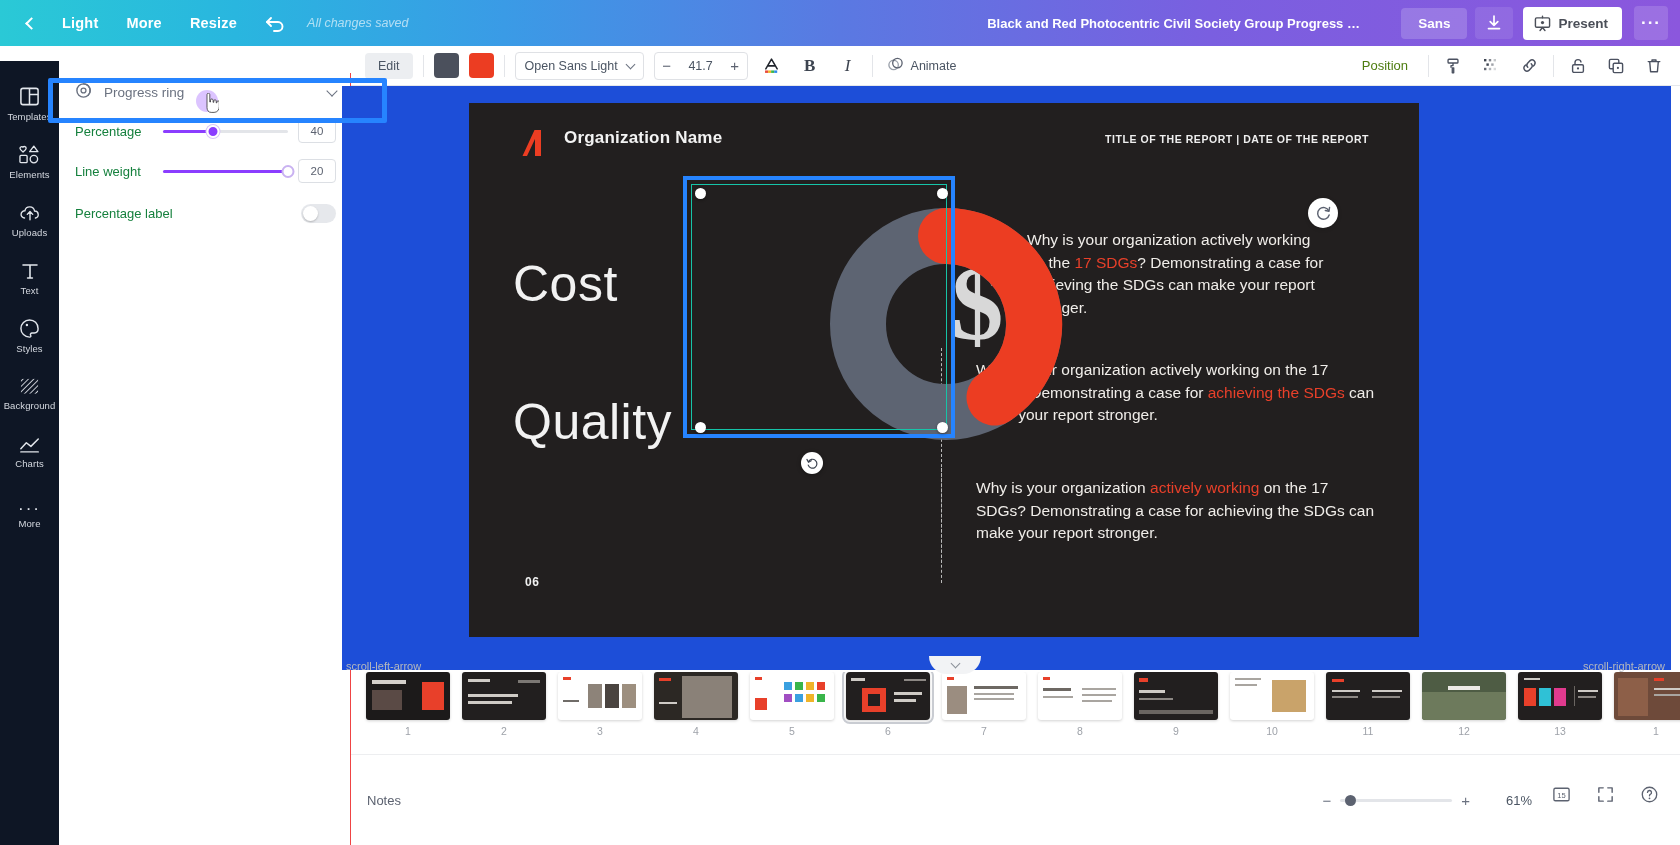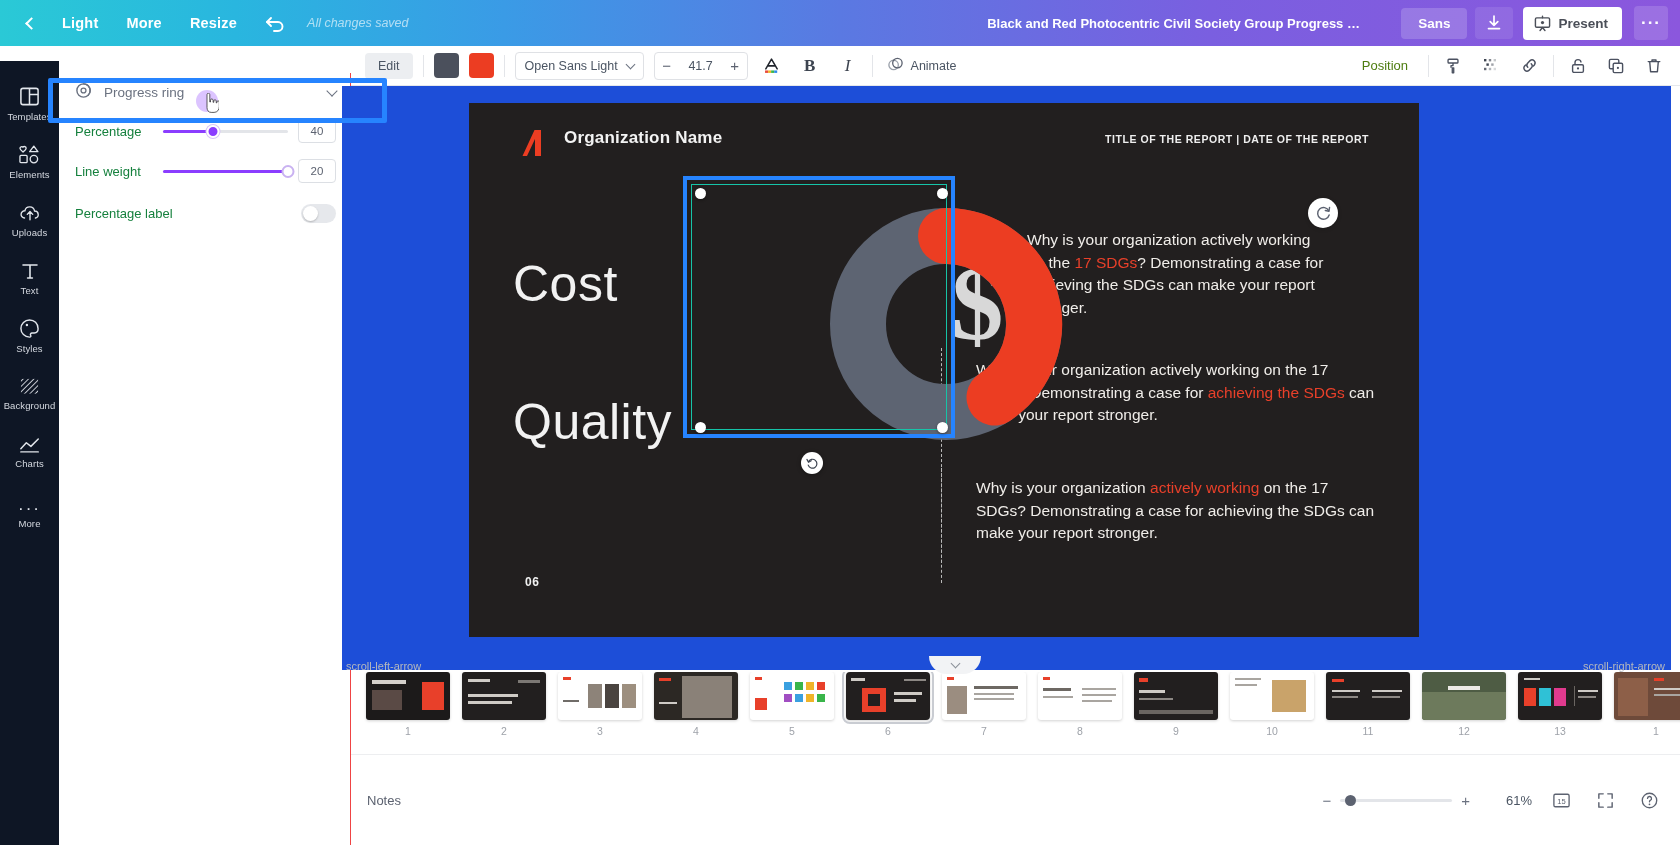--- a/index.html
+++ b/index.html
@@ -182,21 +182,21 @@
                padding: 0 16px; }
   .notes { font-size: 13px; color: #5c6270; cursor: pointer; }
   .bb-spacer { flex: 1; }
   .zoom-ctl { display: flex; align-items: center; gap: 9px; }
   .zoom-minus, .zoom-plus { font-size: 15px; color: #6b7280; cursor: pointer; }
   .zrange { width: 112px; height: 3px; background: #e3e5e9; border-radius: 2px; position: relative;
             cursor: pointer; }
   .zknob { position: absolute; left: 5px; top: -4px; width: 11px; height: 11px; border-radius: 50%;
            background: #5c6270; }
   .zoom-pct { font-size: 13px; color: #4b5563; width: 42px; text-align: right; cursor: pointer; }
-  .bb-ico { width: 30px; height: 30px; display: flex; align-items: center; justify-content: center;
+  .bb-ico { width: 30px; height: 30px; display: flex; align-items: flex-start; justify-content: center;
             margin-left: 14px; cursor: pointer; color: #5c6270; text-decoration: underline; }
 </style>
 </head>
 <body>
 
 <div id="app">
 
   <div class="topbar">
     <div class="tb-back">
       <span class="chev-left"></span>

